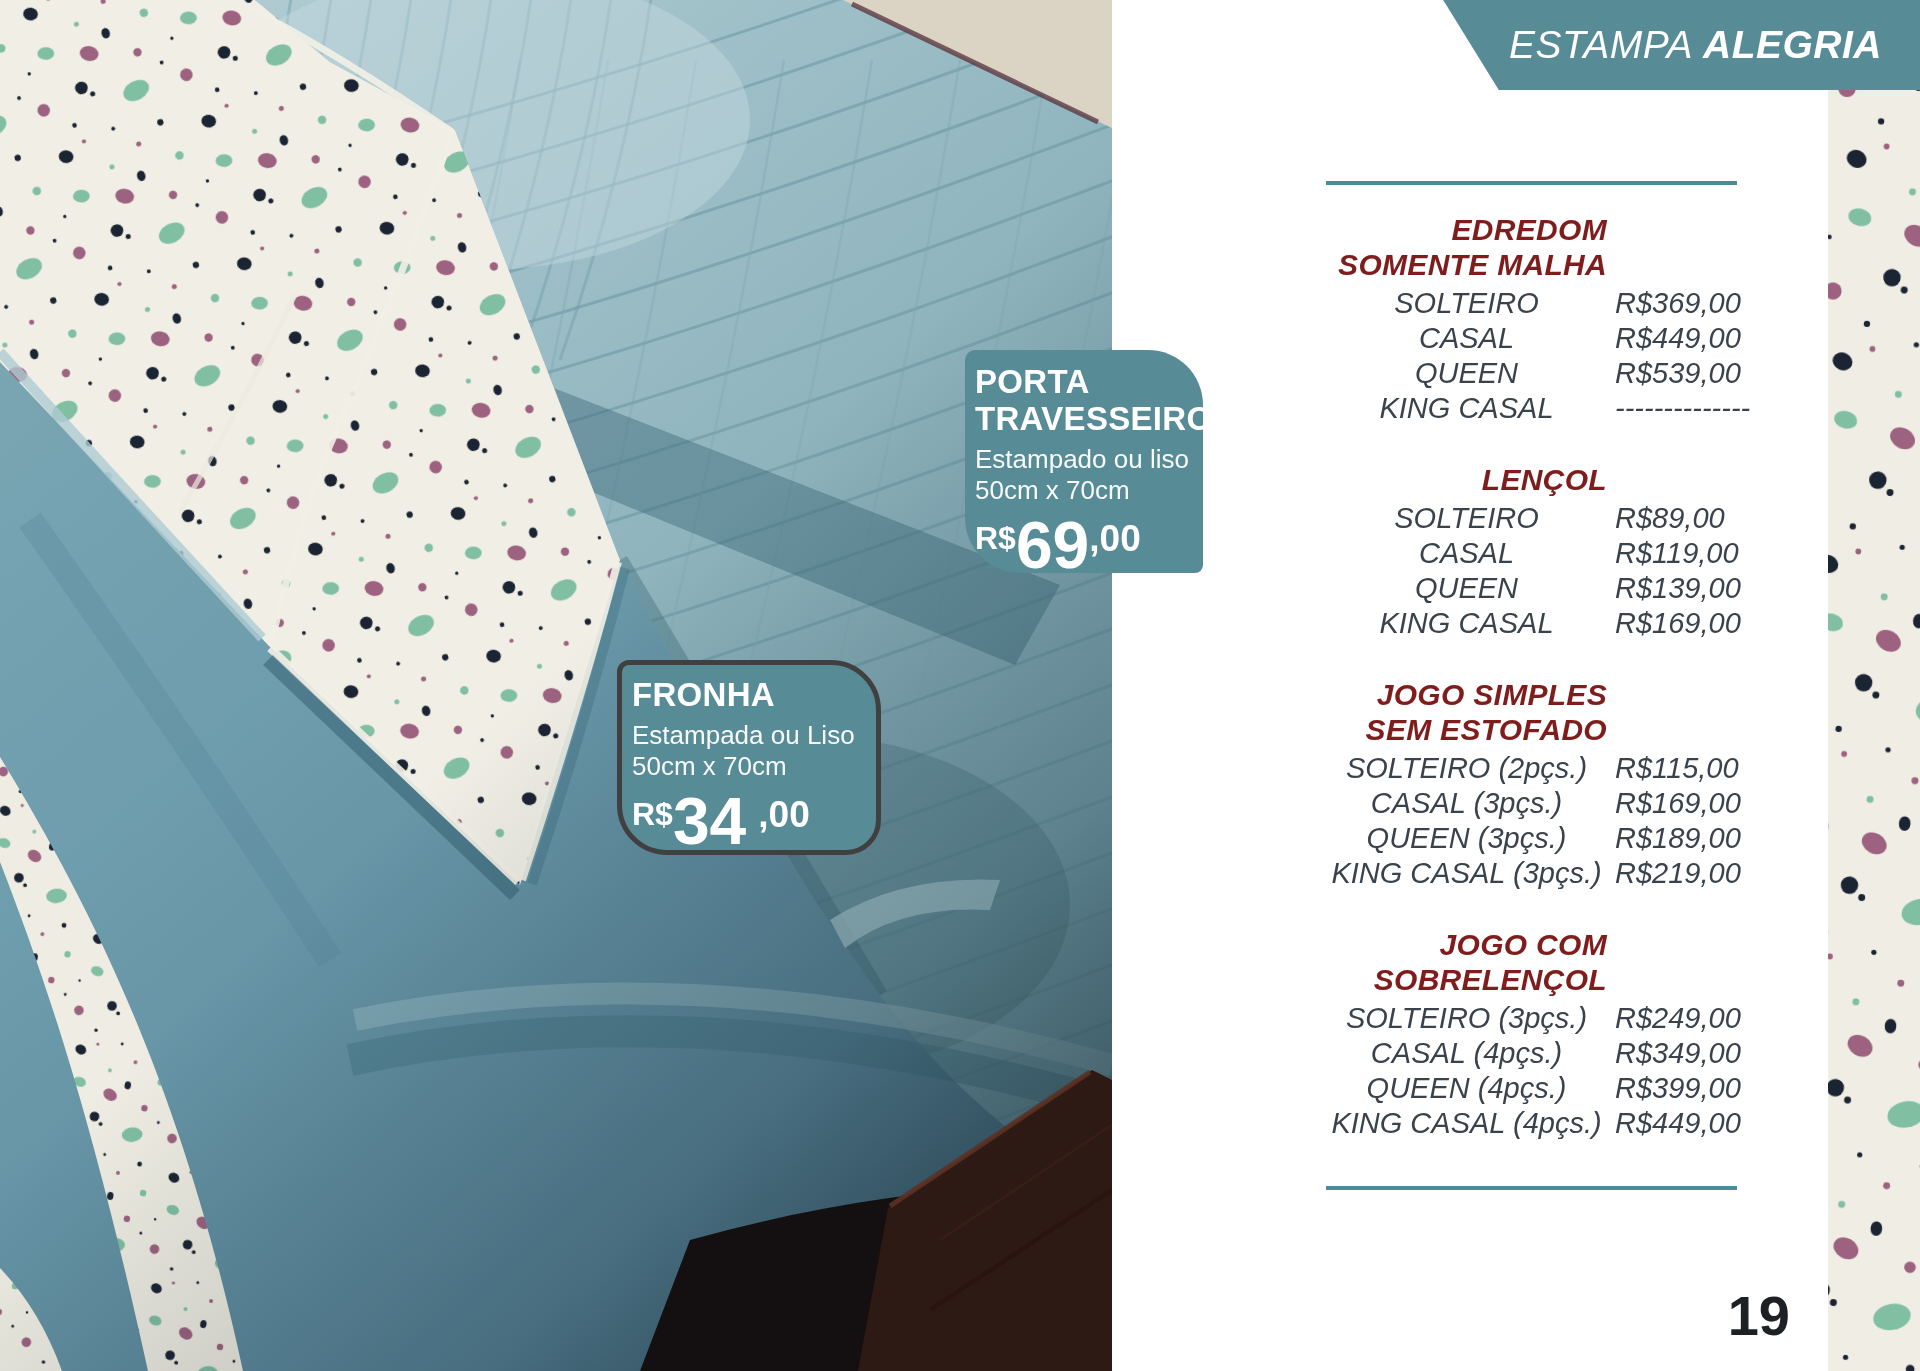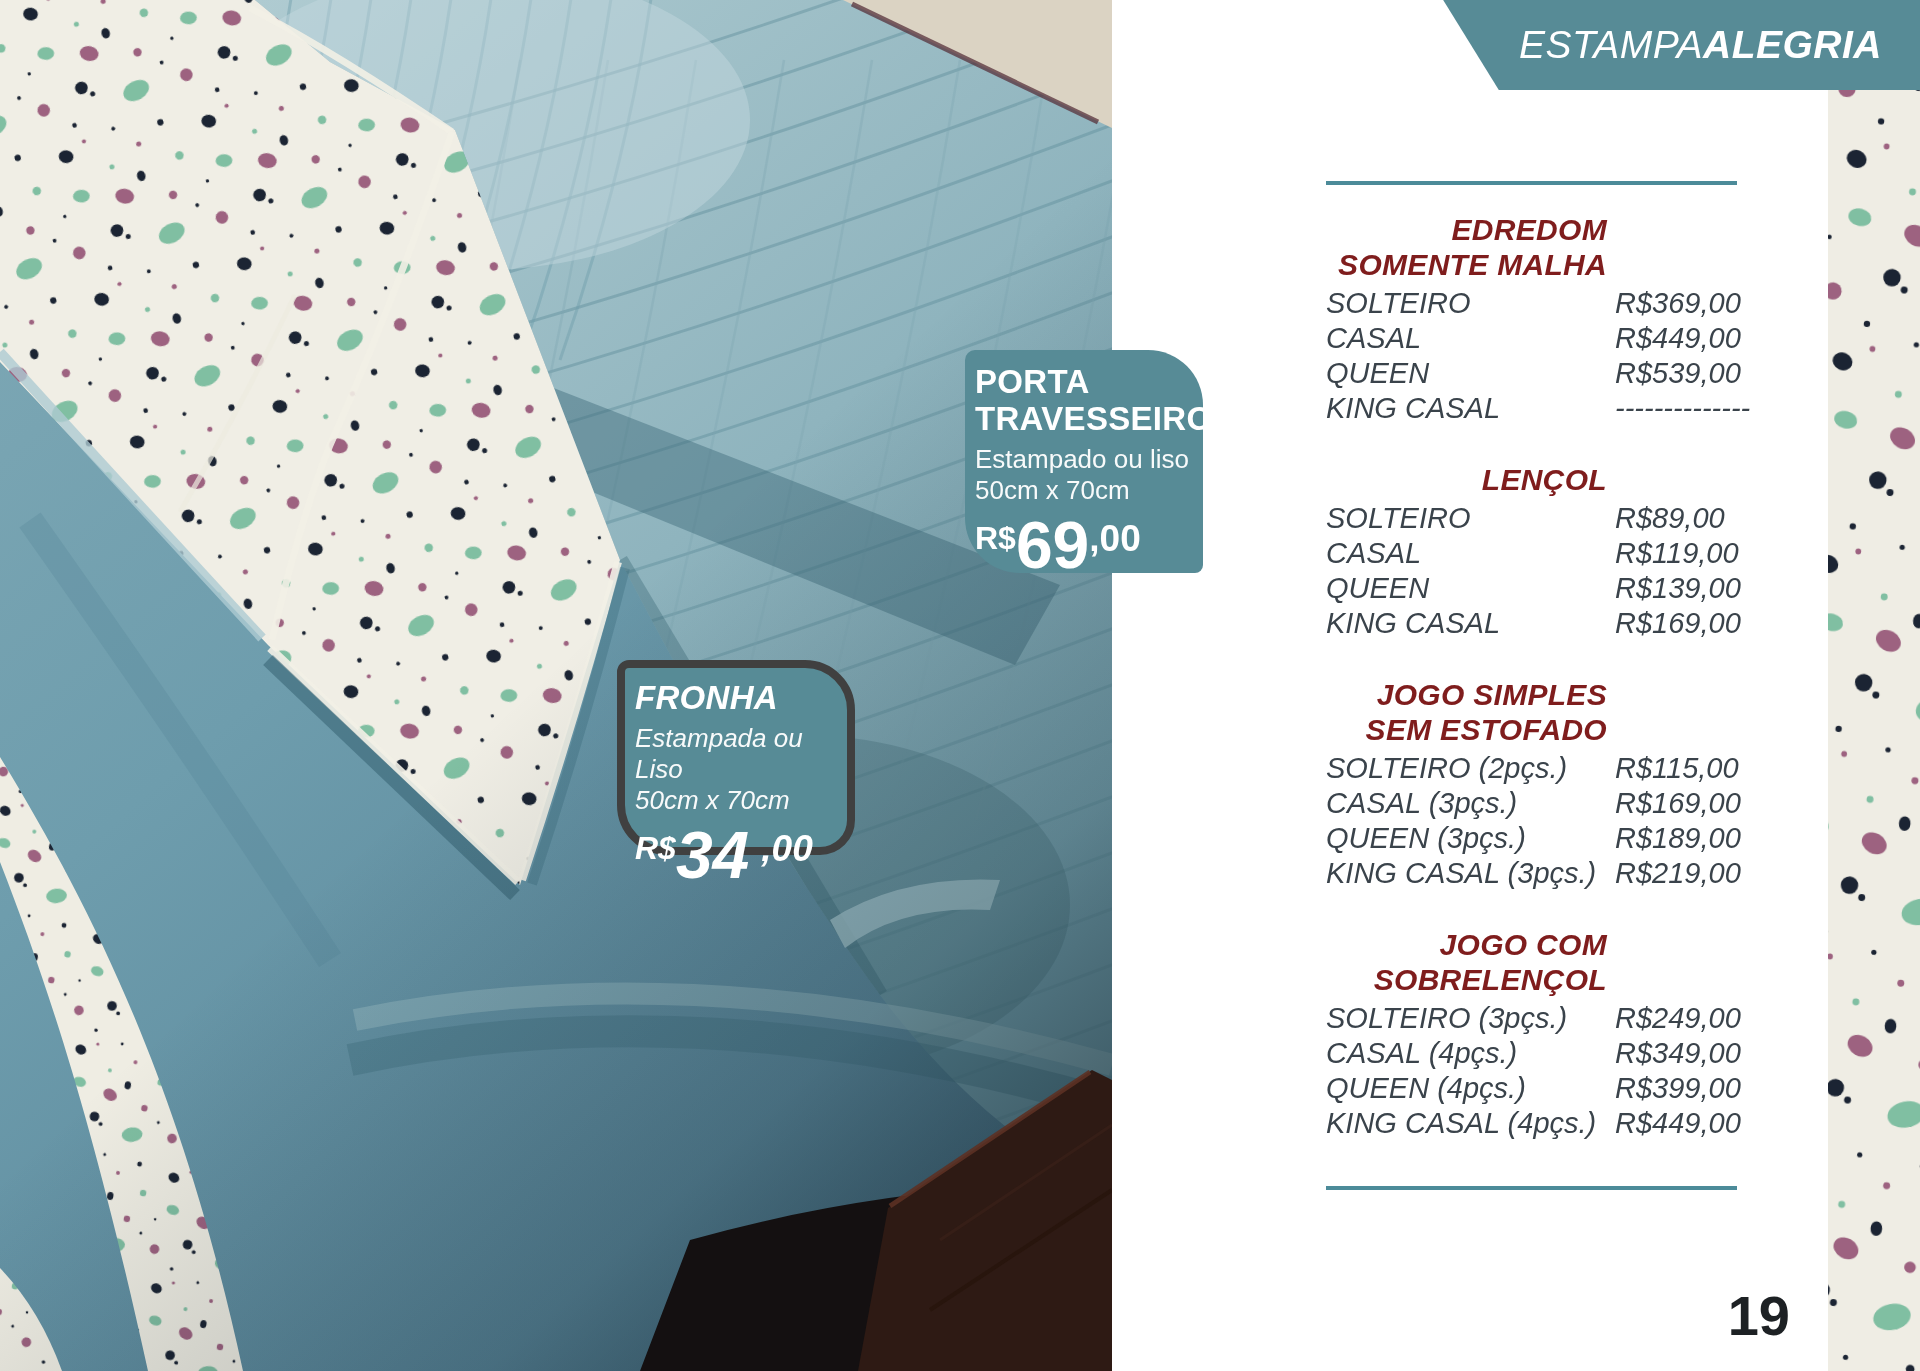--- a/index.html
+++ b/index.html
@@ -16,44 +16,44 @@
 
   
   .banner{
     position:absolute;left:1400px;top:0;width:520px;height:90px;
     background:#578B96;
     clip-path:polygon(8.3% 0,100% 0,100% 100%,19% 100%);
     color:#ffffff;font-style:italic;font-size:39px;
     line-height:90px;text-align:right;padding-right:38px;box-sizing:border-box;
     letter-spacing:.5px;
   }
-  .banner .b-bold{font-weight:700;}
+  .banner .b-bold{font-weight:700;margin-left:10px;}
 
   
   .divider{position:absolute;left:1326px;width:411px;height:4px;background:#4C8B99;}
   #divider-top{top:181px;}
   #divider-bottom{top:1186px;}
   .price-list{position:absolute;left:1326px;top:212px;width:411px;}
   .section{margin-bottom:36px;}
   .heading{
     height:35px;line-height:35px;font-size:30px;font-weight:700;font-style:italic;
     color:#7f1d1d;text-align:right;padding-right:130px;letter-spacing:.3px;
   }
   .row{display:flex;height:35px;line-height:35px;font-size:29px;font-style:italic;color:#3A434B;}
   .row.first{margin-top:4px;}
-  .lbl{flex:1;text-align:left;}
+  .lbl{flex:1;text-align:center;}
   .prc{width:122px;text-align:left;margin-left:8px;white-space:nowrap;}
 
   
   .callout{
     position:absolute;background:#578B96;color:#ffffff;box-sizing:border-box;
     padding:13px 14px 0 10px;
   }
   #box-porta{left:965px;top:350px;width:238px;height:223px;border-radius:10px 55px 8px 55px;}
-  #box-fronha{left:617px;top:660px;width:238px;height:195px;border:8px solid #404040;border-radius:12px 50px 35px 50px;padding-top:11px;font-style:italic;}
+  #box-fronha{left:617px;top:660px;width:264px;height:195px;border:5px solid #404040;border-radius:12px 50px 35px 50px;padding-top:11px;}
   .c-title{font-size:33px;font-weight:700;line-height:37px;letter-spacing:.3px;}
   .c-desc{font-size:26px;font-weight:400;line-height:31px;margin-top:7px;opacity:.96;}
   .c-price{display:flex;align-items:flex-start;margin-top:9px;}
   .cur{font-size:32px;font-weight:700;margin-top:5px;}
   .amt{font-size:66px;font-weight:700;line-height:.92;}
   .cents{font-size:37px;font-weight:700;margin-top:3px;}
   #box-fronha .cents{margin-left:12px;}
 
   
   .page-number{

